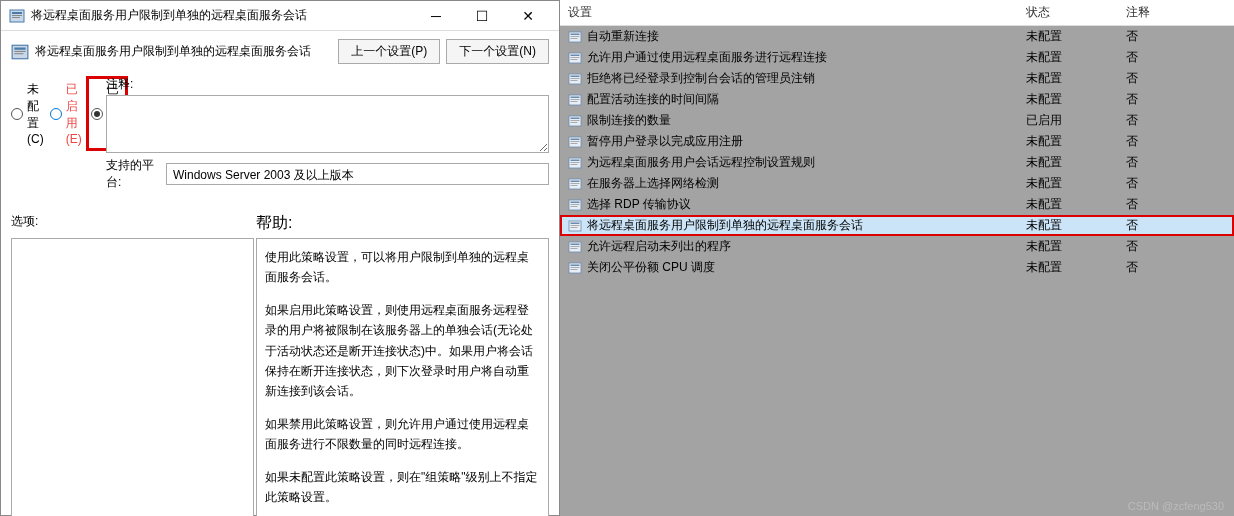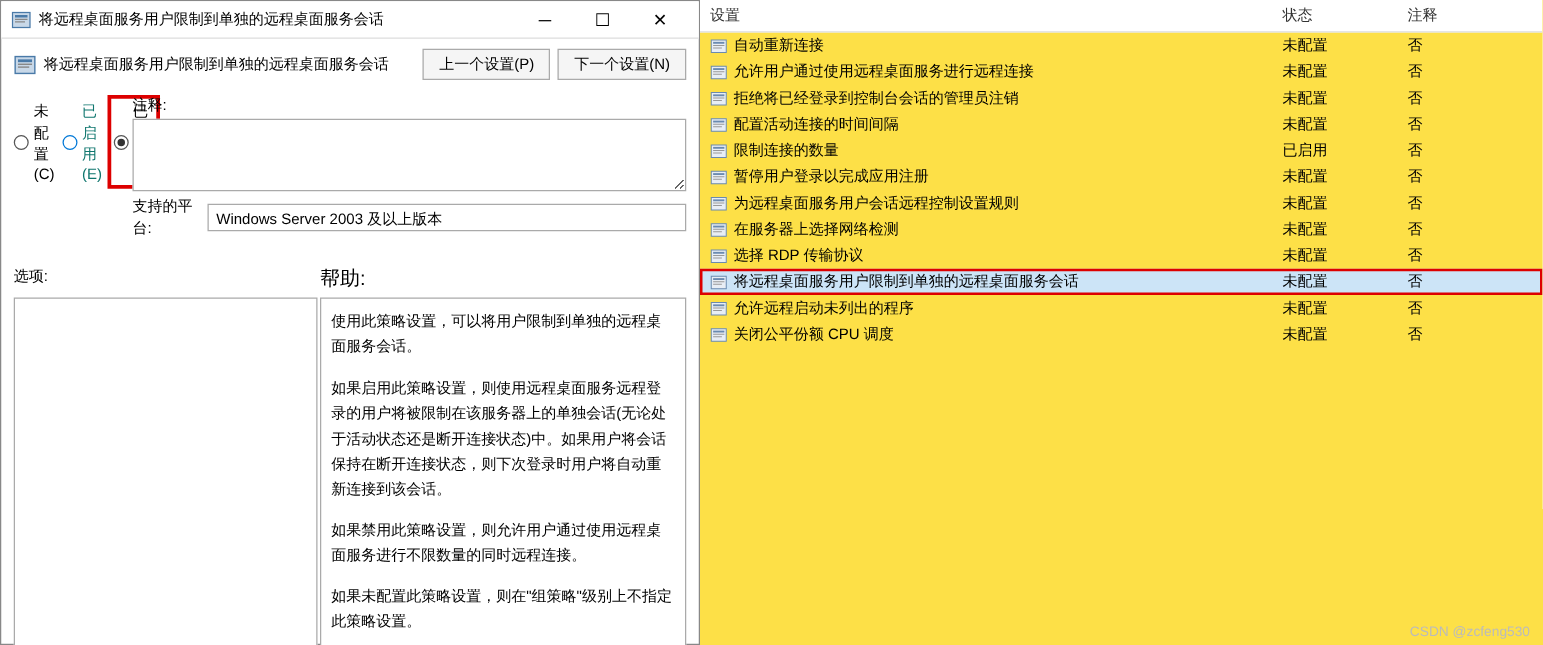--- a/index.html
+++ b/index.html
@@ -21,40 +21,40 @@
     .nav-btn { padding: 3px 12px; border: 1px solid #aaa; background: #f5f5f5; font-size: 12px; cursor: pointer; }
     
     .config-row { display: flex; align-items: flex-start; margin-bottom: 8px; }
     .radio-col { width: 95px; display: flex; flex-direction: row; gap: 6px; padding-top: 2px; }
     .radio-item { display: flex; align-items: center; gap: 4px; font-size: 12px; }
     .radio-item.highlighted { border: 3px solid #d00; padding: 2px; margin: -2px; }
     .radio-circle { width: 12px; height: 12px; border: 1px solid #555; border-radius: 50%; display: inline-flex; align-items: center; justify-content: center; flex-shrink: 0; }
     .radio-circle.checked::after { content: ""; width: 6px; height: 6px; background: #333; border-radius: 50%; }
     .radio-circle.blue { border-color: #0078d7; }
     .radio-circle.blue.unchecked::after { content: none; }
-    .blue-text { color: #0f766e; }
+    .blue-text { color: #ef4444; }
     
     .comment-area { flex: 1; display: flex; flex-direction: column; }
     .comment-label { font-size: 12px; margin-bottom: 2px; }
     .comment-box { width: 100%; height: 58px; border: 1px solid #aaa; background: #fff; }
     .platform-row { display: flex; align-items: center; margin-top: 4px; }
     .platform-label { width: 60px; font-size: 12px; }
     .platform-box { flex: 1; border: 1px solid #aaa; padding: 3px 6px; background: #fff; font-size: 12px; height: 22px; }
     
     .mid-labels { display: flex; margin-top: 14px; margin-bottom: 4px; }
     .mid-labels .opt-label { width: 245px; font-size: 12px; }
     .mid-labels .help-label { font-size: 16px; }
     
     .panels { display: flex; flex: 1; gap: 2px; }
     .opt-panel { width: 243px; border: 1px solid #aaa; background: #fff; }
     .help-panel { flex: 1; border: 1px solid #aaa; background: #fff; padding: 8px; font-size: 12px; line-height: 1.7; overflow: auto; }
     .help-panel p { margin-bottom: 12px; }
     
     
-    .policy-list { flex: 1; background: #fde047; display: flex; flex-direction: column; }
+    .policy-list { flex: 1; background: #a3a3a3; display: flex; flex-direction: column; }
     .list-header { display: flex; border-bottom: 1px solid #ddd; padding: 4px 8px; background: #fff; font-size: 12px; color: #333; }
     .col-setting { flex: 1; }
     .col-state { width: 100px; }
     .col-comment { width: 100px; }
     
     .list-rows { flex: 1; }
     .list-row { display: flex; padding: 2px 8px; align-items: center; font-size: 12px; }
     .list-row.selected { background: #cce4f7; }
     .list-row.highlighted-red { outline: 2px solid #d00; outline-offset: -2px; }
     .row-icon { width: 14px; height: 14px; margin-right: 5px; flex-shrink: 0; }

